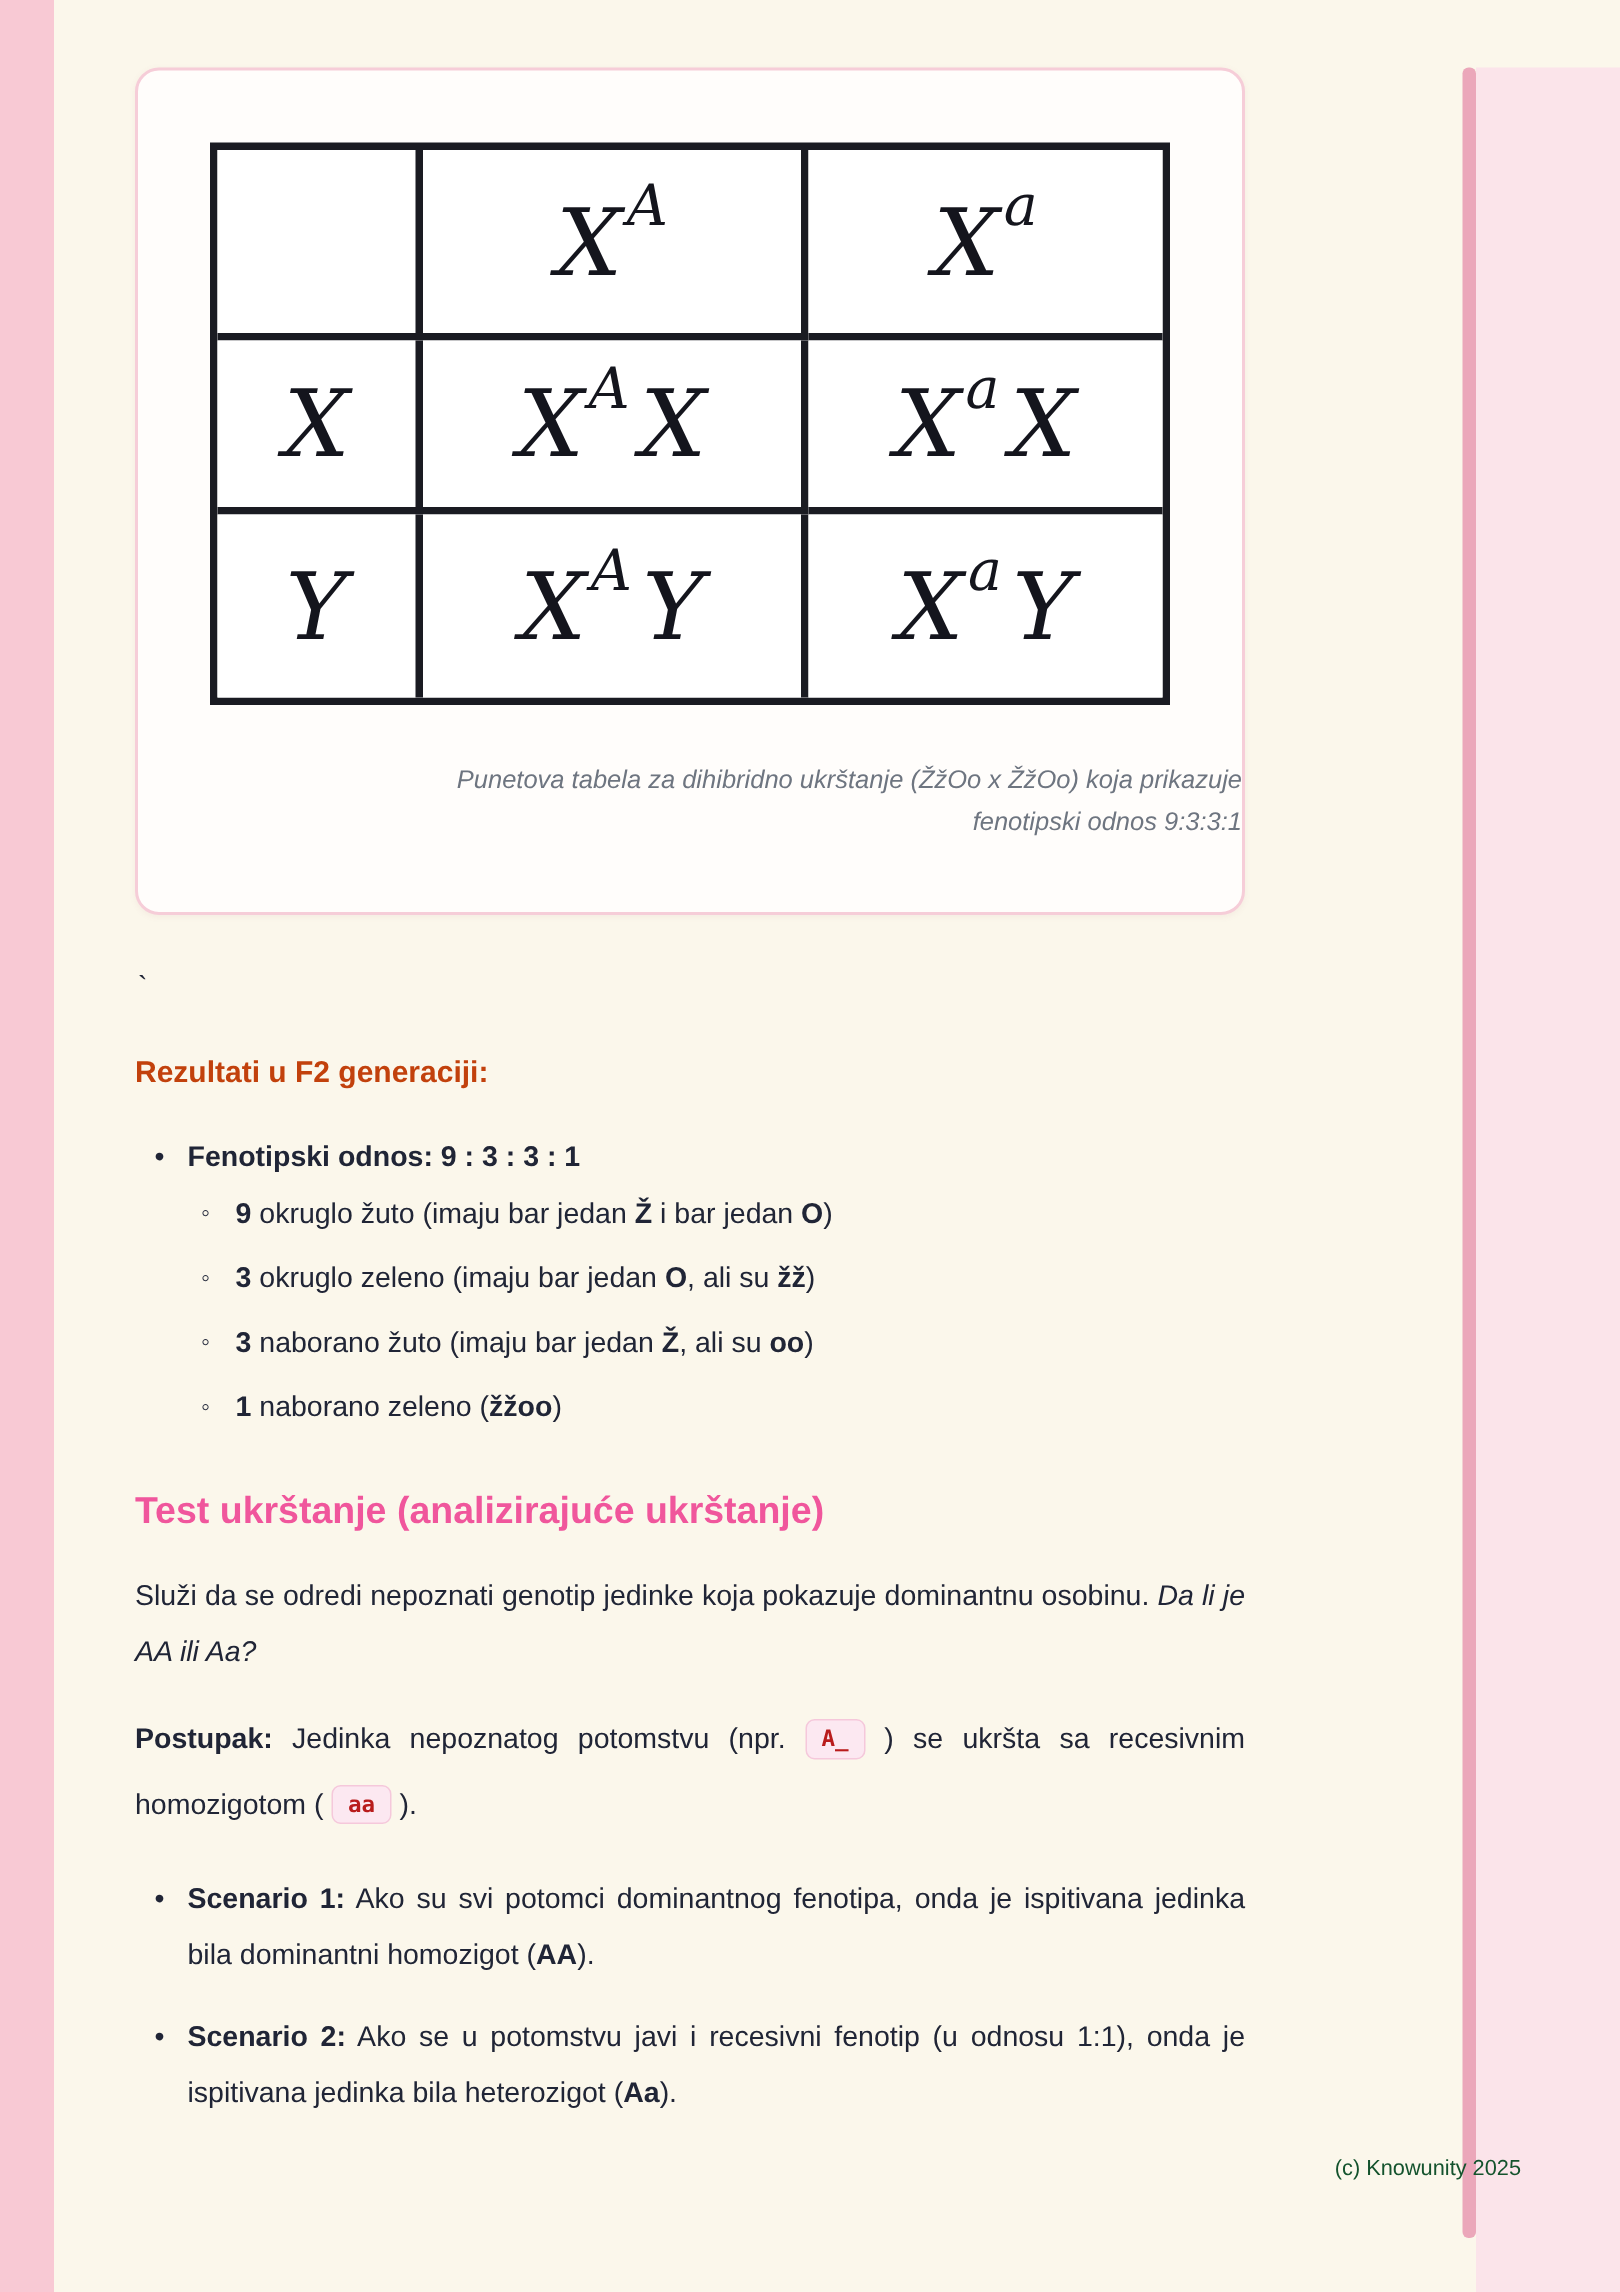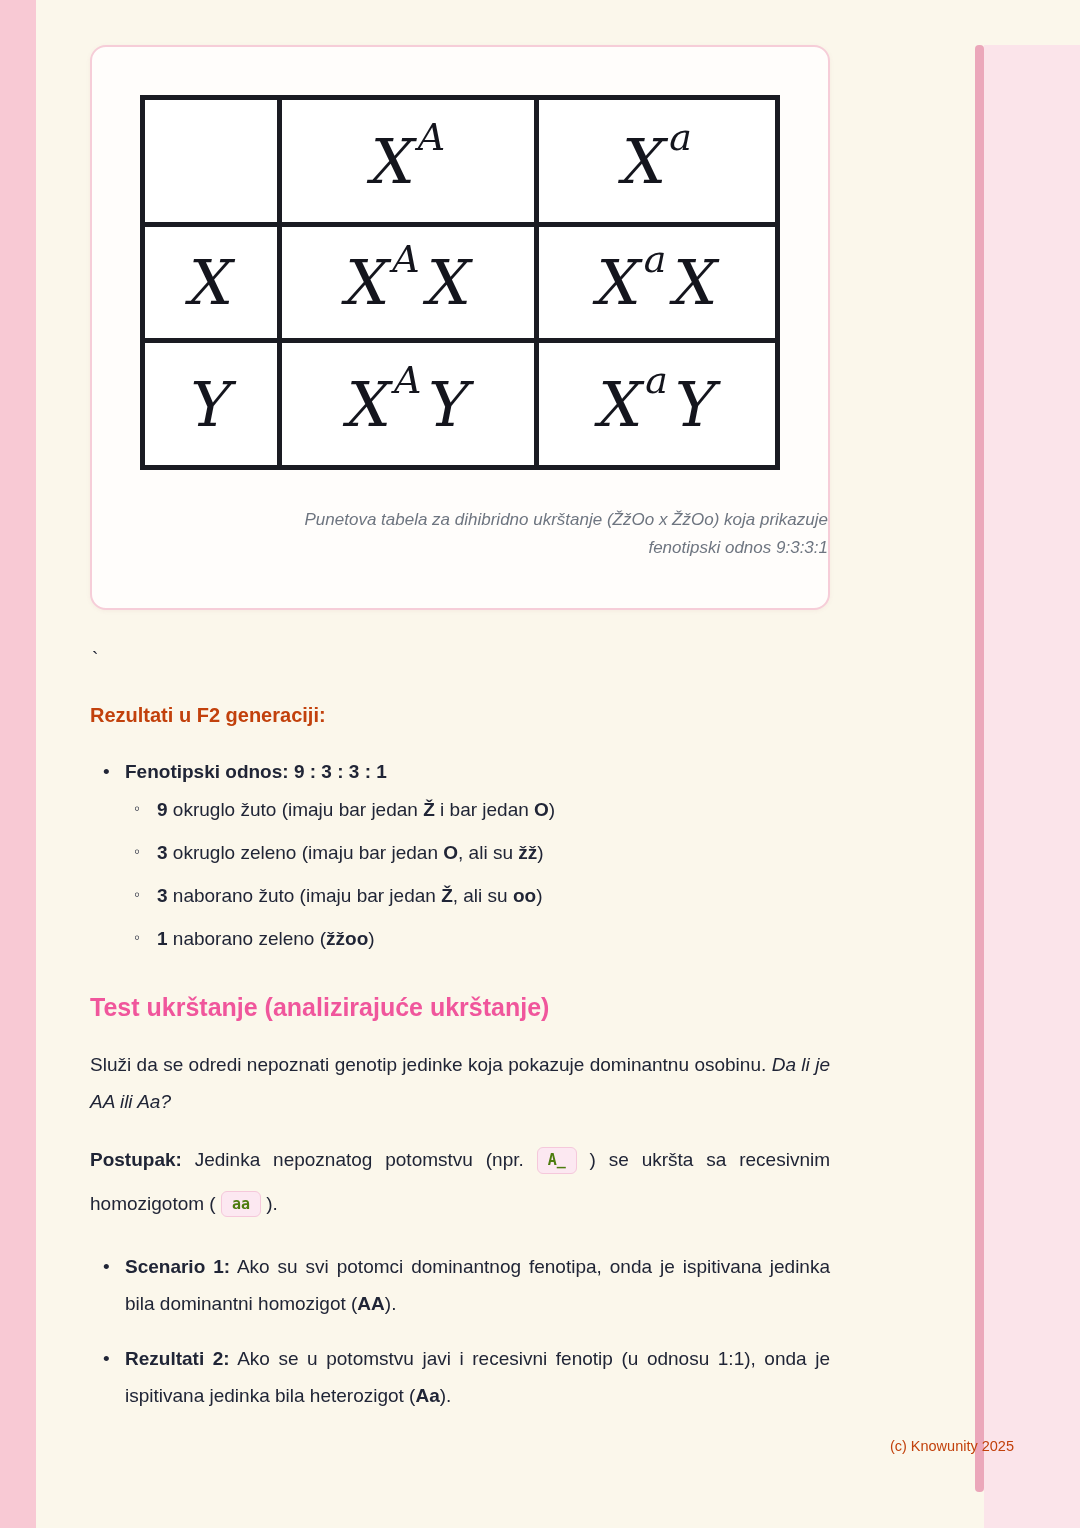--- a/index.html
+++ b/index.html
@@ -71,38 +71,38 @@
   .h-test { margin-top:36px; font-size:25px; font-weight:700; color:#f0569c; }
 
   .para { margin-top:24px; font-size:19px; line-height:1.95; }
   .justify { text-align:justify; }
   .para-proc { line-height:2.3; margin-top:18px; }
 
   .chip {
     display:inline-block;
     font-family:"DejaVu Sans Mono", monospace;
     font-size:15px; font-weight:700;
-    color:#4d7c0f;
+    color:#b91c1c;
     background:#fce8f1;
     border:1px solid #f5c8db;
     border-radius:6px;
     padding:3px 10px;
     line-height:1.25;
     vertical-align:middle;
     position:relative; top:-1px;
     white-space:pre;
   }
 
   .scenarios { margin-top:22px; }
   .scenarios .li1 { margin-bottom:18px; }
   .sub-chip-line { line-height:2.25; margin-top:2px; }
 
   .footer {
     position:absolute; top:1438px; right:66px;
-    font-size:14.5px; color:#c2410c; z-index:5;
+    font-size:14.5px; color:#14532d; z-index:5;
   }
 </style>
 </head>
 <body>
 
 <div class="left-strip"></div>
 <div class="right-panel"></div>
 <div class="right-line"></div>
 
 <div class="content">
@@ -176,19 +176,19 @@
 
   <p class="para justify"><span>Služi da se odredi nepoznati genotip jedinke koja pokazuje dominantnu osobinu. </span><em>Da li je AA ili Aa?</em></p>
 
   <p class="para para-proc justify"><span class="bold">Postupak:</span><span> Jedinka nepoznatog potomstvu (npr. </span><code class="chip">A_</code><span> ) se ukršta sa recesivnim homozigotom ( </span><code class="chip">aa</code><span> ).</span></p>
 
   <ul class="list-l1 scenarios">
     <li class="li1 justify">
       <span class="bold">Scenario 1:</span><span> Ako su svi potomci dominantnog fenotipa, onda je ispitivana jedinka bila dominantni homozigot (</span><span class="bold">AA</span><span>).</span>
     </li>
     <li class="li1 justify">
-      <span class="bold">Rezultati 2:</span><span> Ako se u potomstvu javi i recesivni fenotip (u odnosu 1:1), onda je ispitivana jedinka bila heterozigot (</span><span class="bold">Aa</span><span>).</span>
+      <span class="bold">Scenario 2:</span><span> Ako se u potomstvu javi i recesivni fenotip (u odnosu 1:1), onda je ispitivana jedinka bila heterozigot (</span><span class="bold">Aa</span><span>).</span>
     </li>
   </ul>
 
 </div>
 
 <div class="footer">(c) Knowunity 2025</div>
 
 </body></html>

